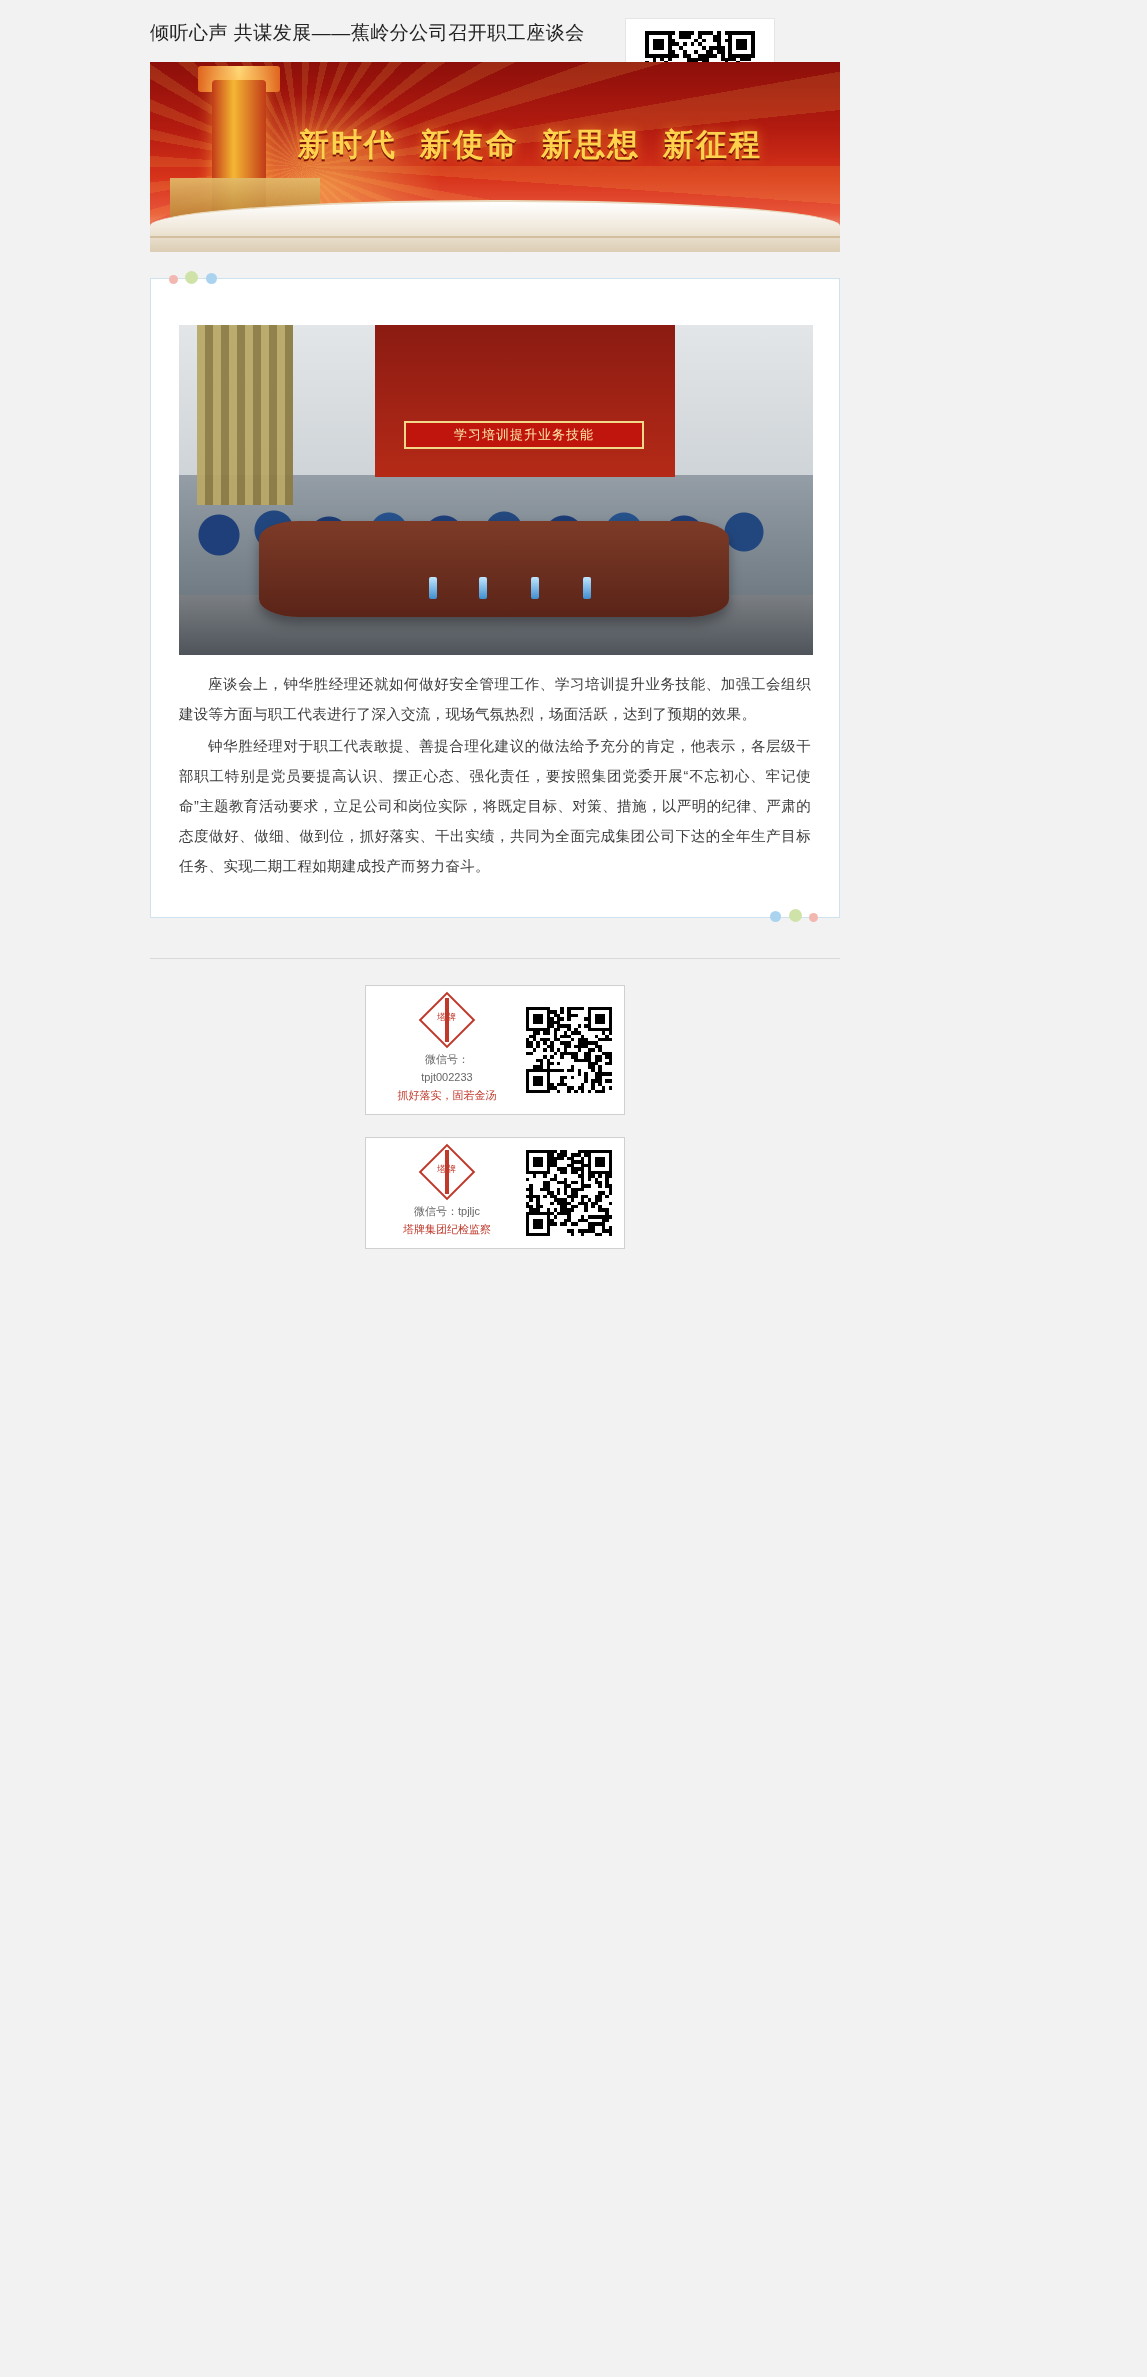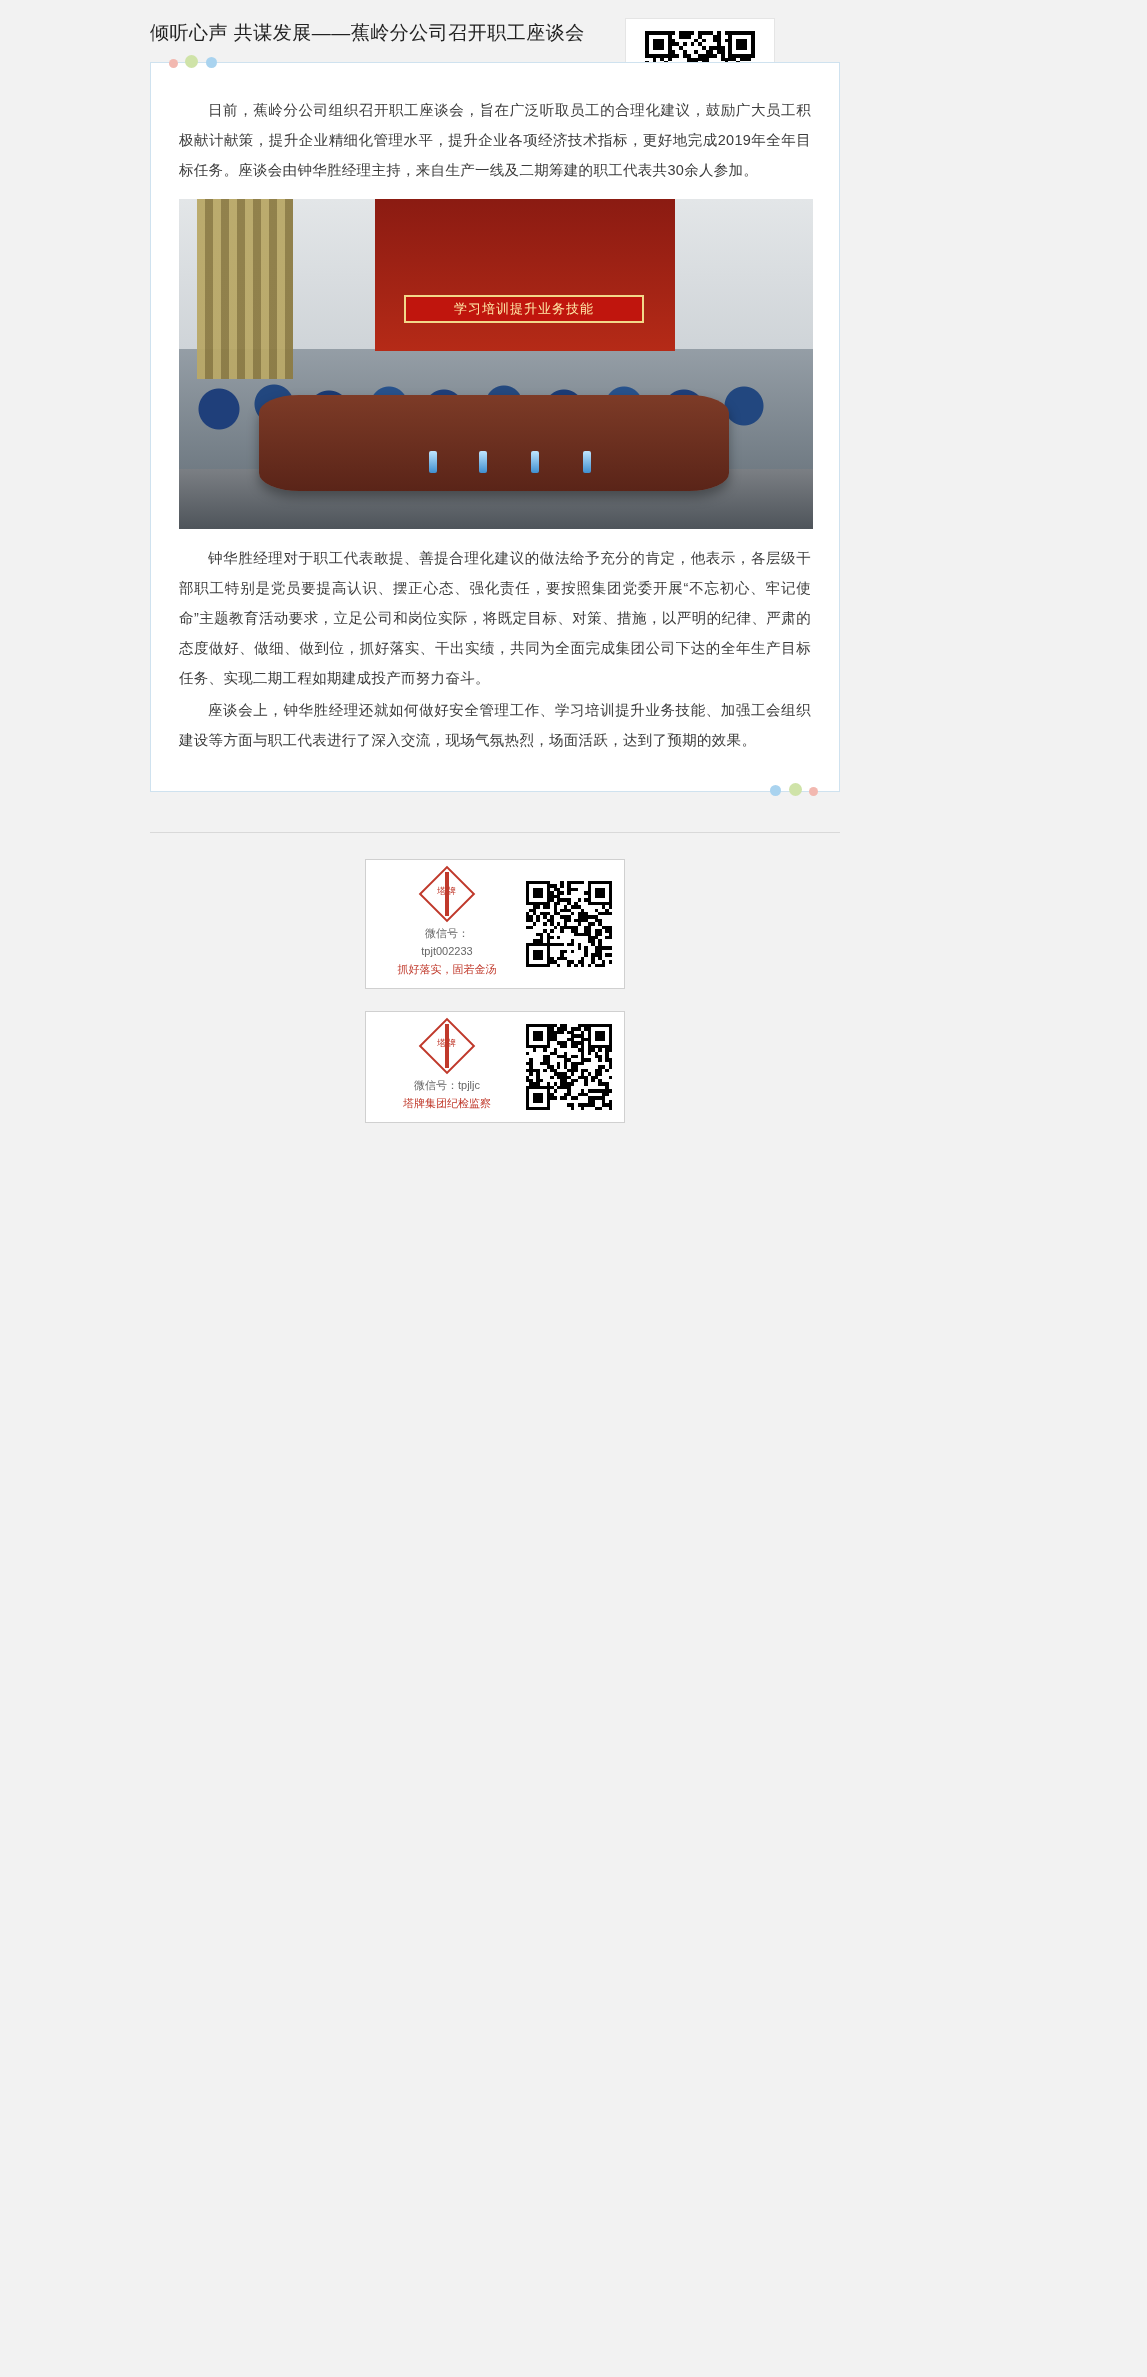--- a/index.html
+++ b/index.html
@@ -1112,51 +1112,65 @@
         </div>
       <div class="cap">微信扫一扫</div>
       <div class="cap">关注该公众号</div>
     </div>
 
     <div class="article-inner">
 
       <h1 class="title">倾听心声 共谋发展——蕉岭分公司召开职工座谈会</h1>
 
 
+      <div class="banner">
+        <div class="rays"></div>
+        <div class="glow"></div>
+        <div class="mon-top"></div>
+        <div class="monument"></div>
+        <div class="base"></div>
+        <div class="book"></div>
+        <div class="book-line"></div>
+        <div class="banner-text">
+          <span class="seg red">新时代</span>
+          <span class="seg red">新使命</span>
+          <span class="seg red">新思想</span>
+          <span class="seg red">新征程</span>
+        </div>
+      </div>
 
       <div class="content-card">
         <div class="deco-tl">
           <span class="bubble" style="width:9px;height:9px;background:#f2b8b0;"></span>
           <span class="bubble" style="width:13px;height:13px;background:#cfe3a8;"></span>
           <span class="bubble" style="width:11px;height:11px;background:#a9d3ef;"></span>
         </div>
         <div class="deco-br">
           <span class="bubble" style="width:11px;height:11px;background:#a9d3ef;"></span>
           <span class="bubble" style="width:13px;height:13px;background:#cfe3a8;"></span>
           <span class="bubble" style="width:9px;height:9px;background:#f2b8b0;"></span>
         </div>
 
-        <p>日前，蕉岭分公司组织召开职工座谈会，旨在广泛听取员工的合理化建议，鼓励广大员工积极献计献策，提升企业精细化管理水平，提升企业各项经济技术指标，更好地完成2019年全年目标任务。座谈会由钟华胜经理主持，来自生产一线及二期筹建的职工代表共30余人参加。</p>
 
         <div class="photo">
           <div class="wall"></div>
           <div class="redwall"></div>
           <div class="curtain"></div>
           <div class="banner-strip">学习培训提升业务技能</div>
           <div class="people"></div>
           <div class="floor"></div>
           <div class="table"></div>
           <div class="bottle" style="left:250px;"></div>
           <div class="bottle" style="left:300px;"></div>
           <div class="bottle" style="left:352px;"></div>
           <div class="bottle" style="left:404px;"></div>
         </div>
 
+        <p>座谈会上，钟华胜经理还就如何做好安全管理工作、学习培训提升业务技能、加强工会组织建设等方面与职工代表进行了深入交流，现场气氛热烈，场面活跃，达到了预期的效果。</p>
         <p>钟华胜经理对于职工代表敢提、善提合理化建议的做法给予充分的肯定，他表示，各层级干部职工特别是党员要提高认识、摆正心态、强化责任，要按照集团党委开展“不忘初心、牢记使命”主题教育活动要求，立足公司和岗位实际，将既定目标、对策、措施，以严明的纪律、严肃的态度做好、做细、做到位，抓好落实、干出实绩，共同为全面完成集团公司下达的全年生产目标任务、实现二期工程如期建成投产而努力奋斗。</p>
-        <p>座谈会上，钟华胜经理还就如何做好安全管理工作、学习培训提升业务技能、加强工会组织建设等方面与职工代表进行了深入交流，现场气氛热烈，场面活跃，达到了预期的效果。</p>
       </div>
 
       <div class="divider"></div>
 
       <div class="card-qr">
         <div class="left">
           <div class="logo-mark">
             <div class="bar"></div>
             <div class="dia"></div>
             <div class="txt">塔牌</div>

